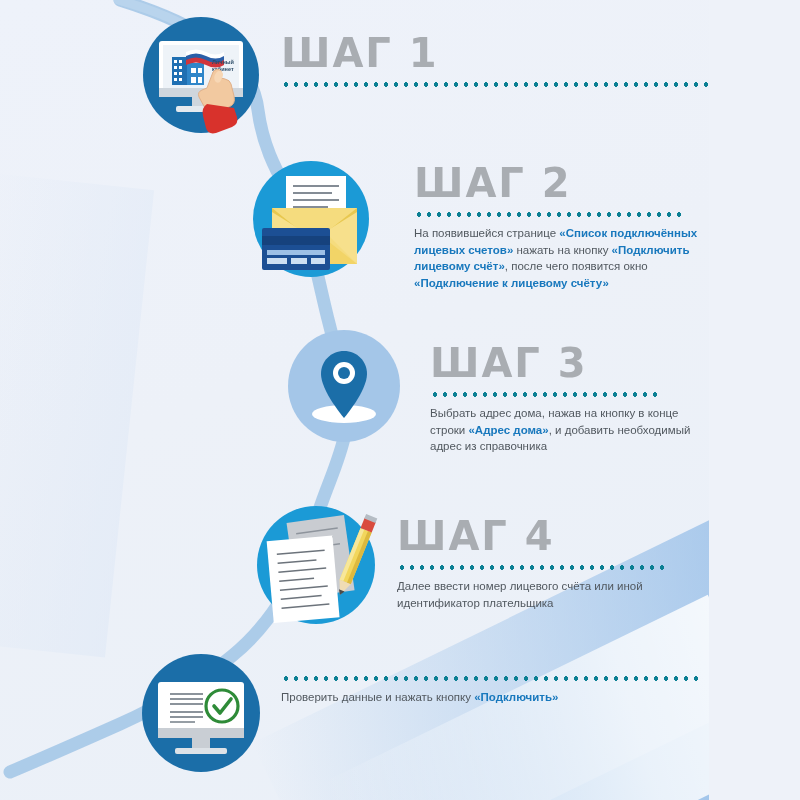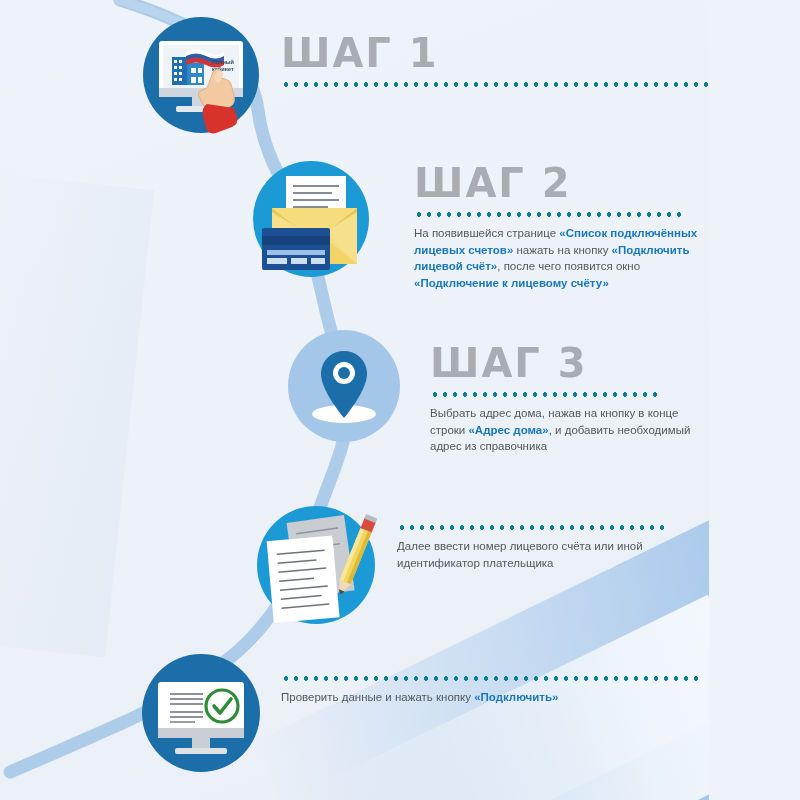--- a/index.html
+++ b/index.html
@@ -221,21 +221,21 @@
       <rect x="267" y="258" width="20" height="6" fill="#cddff2"></rect>
       <rect x="291" y="258" width="16" height="6" fill="#cddff2"></rect>
       <rect x="311" y="258" width="14" height="6" fill="#cddff2"></rect>
     </svg>
     <div class="text-col" style="left:414px;top:163px;width:340px;">
       <div class="step-title">ШАГ 2</div>
       <div class="dots" style="width:270px;"></div>
       <div class="desc">
         <span class="plain">На появившейся странице </span><span class="hl">«Список подключённых</span><br>
         <span class="hl">лицевых счетов»</span><span class="plain"> нажать на кнопку </span><span class="hl">«Подключить</span><br>
-        <span class="hl">лицевой счёт»</span><span class="plain">, после чего появится окно</span><br>
+        <span class="hl">лицевому счёт»</span><span class="plain">, после чего появится окно</span><br>
         <span class="hl">«Подключение к лицевому счёту»</span>
       </div>
     </div>
   </div>
 
   <div class="step" id="s3">
     <div class="circle" style="left:288px;top:330px;width:112px;height:112px;background:#a4c6e8;"></div>
     <svg class="icon-svg" width="800" height="800" style="pointer-events:none;">
       <ellipse cx="344" cy="414" rx="32" ry="9" fill="#ffffff"></ellipse>
       <path d="M344,351 c-13,0 -23,10 -23,23 c0,17 23,44 23,44 c0,0 23,-27 23,-44 c0,-13 -10,-23 -23,-23 z" fill="#1b6ea8"></path>
@@ -284,20 +284,21 @@
         <rect x="344" y="527" width="12" height="56" fill="#f2d65c"></rect>
         <rect x="344" y="527" width="4" height="56" fill="#f7e79a"></rect>
         <rect x="352" y="527" width="4" height="56" fill="#ddb93e"></rect>
         <polygon points="344,583 356,583 350,597" fill="#f0dcb4"></polygon>
         <polygon points="347,592 353,592 350,597" fill="#4a4a4a"></polygon>
         <rect x="344" y="516" width="12" height="11" fill="#d94b3e"></rect>
         <rect x="344" y="512" width="12" height="5" fill="#b5bcc4"></rect>
       </g>
     </svg>
     <div class="text-col" style="left:397px;top:516px;width:330px;">
+      <div class="step-title">ШАГ 4</div>
       <div class="dots" style="width:270px;"></div>
       <div class="desc">
         <span class="plain">Далее ввести номер лицевого счёта или иной</span><br>
         <span class="plain">идентификатор плательщика</span>
       </div>
     </div>
   </div>
 
   <div class="step" id="s5">
     <div class="circle" style="left:142px;top:654px;width:118px;height:118px;background:#1b6ea8;"></div>

